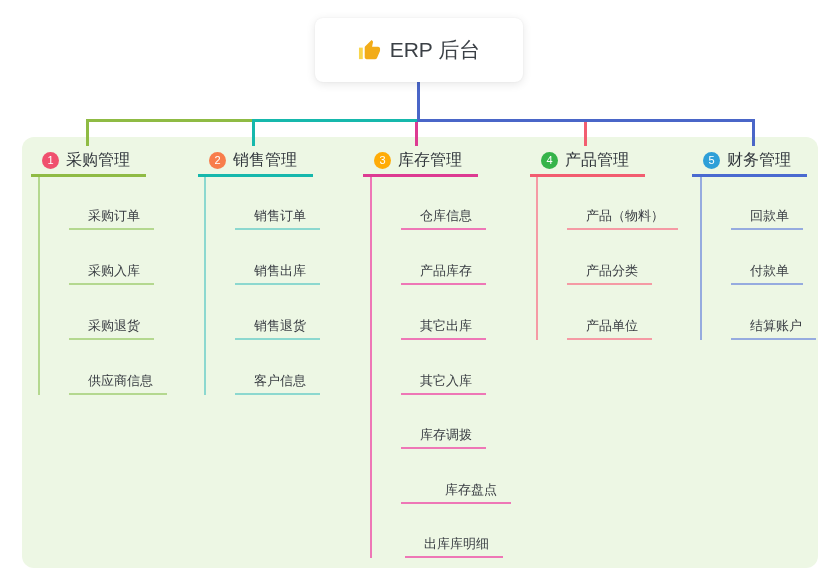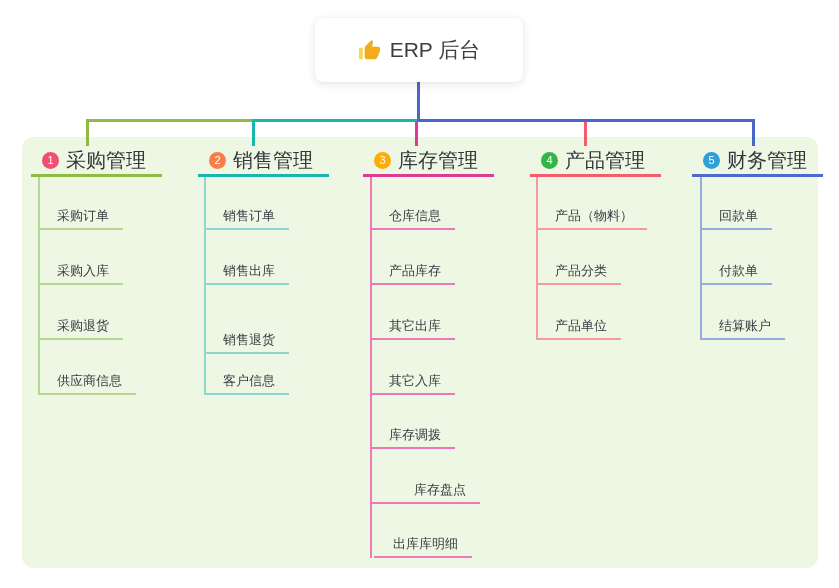--- a/index.html
+++ b/index.html
@@ -27,27 +27,27 @@
   .bus-1{left:86px; top:119px;width:169px;height:3px;background:var(--b0-main);}
   .bus-2{left:252px;top:119px;width:167px;height:3px;background:var(--b1-main);}
   .bus-3{left:417px;top:119px;width:338px;height:3px;background:var(--trunk);}
 
   .branch-header{position:absolute;top:147px;height:27px;
                  padding:0 16px 0 11px;border-bottom:3px solid #000;
                  display:flex;align-items:center;white-space:nowrap;cursor:default;}
   .badge{width:17px;height:17px;border-radius:50%;margin-right:7px;
          display:inline-flex;align-items:center;justify-content:center;
          color:#ffffff;font-size:11px;line-height:1;flex:0 0 auto;}
-  .h-label{font-size:20px;color:#32373d;}
+  .h-label{font-size:16px;color:#32373d;}
 
   .vline{position:absolute;width:2px;}
 
   .child-node{position:absolute;height:26px;border-bottom:2px solid #000;
               padding:0 14px 0 19px;display:flex;align-items:flex-end;
-              white-space:nowrap;cursor:default;}
+              white-space:nowrap;cursor:default;margin-left:31px;}
   .c-label{font-size:13px;color:#383c42;padding-bottom:6px;line-height:1;}
 </style>
 </head>
 <body>
 
 <div class="canvas">
 
   <div class="panel"></div>
 
   <div class="seg drop-1"></div>
@@ -92,21 +92,21 @@
         <span class="badge" style="background:var(--b1-badge)">2</span>
         <span class="h-label">销售管理</span>
       </div>
       <div class="vline" style="left: 204px; top: 177px; height: 218px; background: var(--b1-child);"></div>
       <div class="child-node" style="left: 204px; top: 202px; border-bottom-color: var(--b1-child);">
         <span class="c-label">销售订单</span>
       </div>
       <div class="child-node" style="left: 204px; top: 257px; border-bottom-color: var(--b1-child);">
         <span class="c-label">销售出库</span>
       </div>
-      <div class="child-node" style="left: 204px; top: 326px; border-bottom-color: var(--b1-child);">
+      <div class="child-node" style="left: 204px; top: 312px; border-bottom-color: var(--b1-child);">
         <span class="c-label">销售退货</span>
       </div>
       <div class="child-node" style="left: 204px; top: 367px; border-bottom-color: var(--b1-child);">
         <span class="c-label">客户信息</span>
       </div>
       <div class="branch-header" style="left: 363px; top: 147px; border-bottom-color: var(--b2-main);">
         <span class="badge" style="background:var(--b2-badge)">3</span>
         <span class="h-label">库存管理</span>
       </div>
       <div class="vline" style="left: 370px; top: 177px; height: 381px; background: var(--b2-child);"></div>

